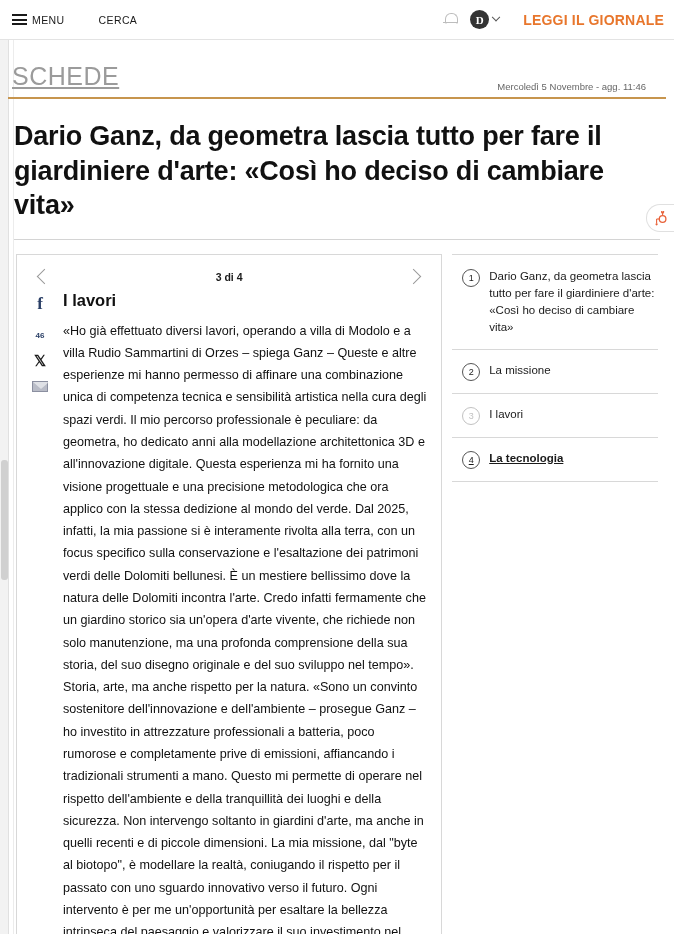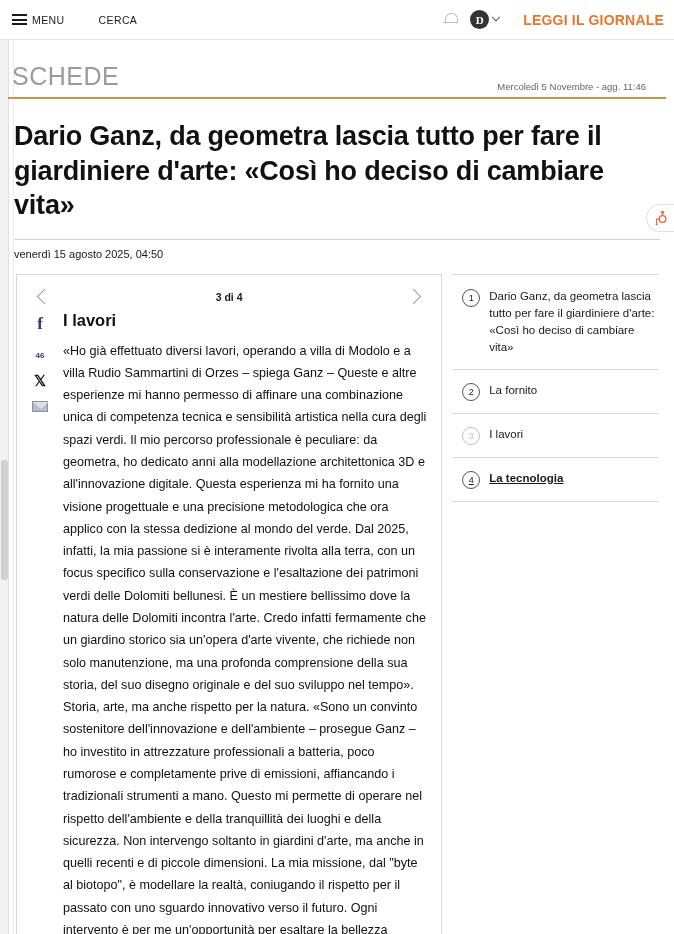--- a/index.html
+++ b/index.html
@@ -82,21 +82,21 @@
   
   .section-wrap { padding: 0 8px; }
   .section-head {
     padding-top: 22px;
     border-bottom: 2px solid #c7954e;
     position: relative;
     padding-bottom: 4px;
   }
   .section-title {
     font-size: 25px; color: #9b9b9b; letter-spacing: .5px;
-    font-weight: 400; margin: 0 0 2px 4px;
+    font-weight: 400; margin: 0 0 2px 4px; text-decoration: underline;
   }
   .update-date {
     position: absolute; right: 20px; bottom: 5px;
     font-size: 9.5px; color: #666666;
   }
 
   
   .headline {
     margin: 20px 6px 0 6px;
     font-size: 27px; line-height: 1.28;
@@ -245,21 +245,20 @@
 <div class="divider-v"></div>
 
 <div class="section-wrap">
   <div class="section-head">
     <div class="section-title">SCHEDE</div>
     <div class="update-date">Mercoledì 5 Novembre - agg. 11:46</div>
   </div>
 
   <h1 class="headline">Dario Ganz, da geometra lascia tutto per fare il giardiniere d'arte: «Così ho deciso di cambiare vita»</h1>
   <div class="byline-rule"></div>
-  <div class="byline">venerdì 15 agosto 2025, 04:50</div>
 
   <div class="columns">
 
     <div class="article-card">
       <div class="pager">
         <div class="chev left"></div>
         <div class="pager-count">3 di 4</div>
         <div class="chev right"></div>
       </div>
 
@@ -287,21 +286,21 @@
 
     <div class="toc">
 
       <div class="toc-item">
         <div class="toc-num">1</div>
         <div class="toc-label">Dario Ganz, da geometra lascia tutto per fare il giardiniere d'arte: «Così ho deciso di cambiare vita»</div>
       </div>
 
       <div class="toc-item">
         <div class="toc-num">2</div>
-        <div class="toc-label">La fornito</div>
+        <div class="toc-label">La missione</div>
       </div>
 
       <div class="toc-item current">
         <div class="toc-num">3</div>
         <div class="toc-label">I lavori</div>
       </div>
 
       <div class="toc-item hovered">
         <div class="toc-num">4</div>
         <div class="toc-label">La tecnologia</div>

